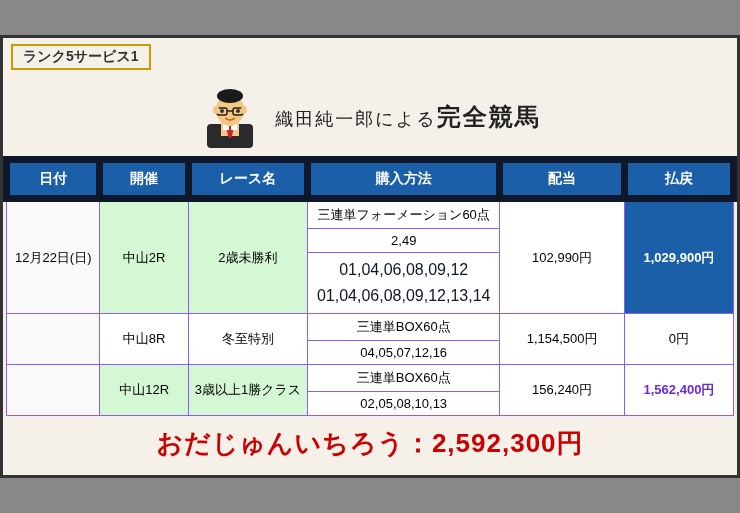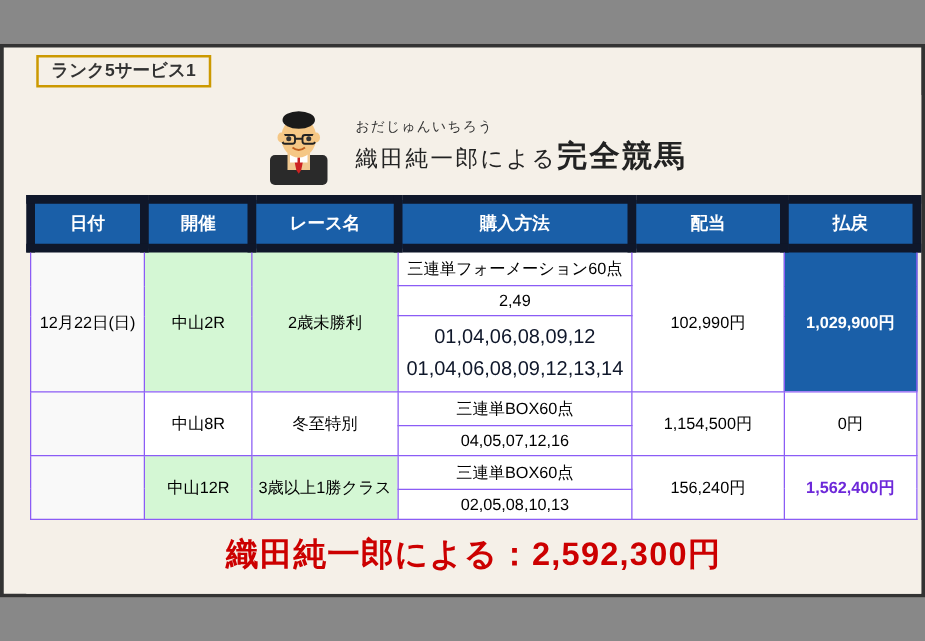--- a/index.html
+++ b/index.html
@@ -9,21 +9,20 @@
       justify-content: center;
       align-items: center;
       min-height: 513px;
       font-family: 'MS Gothic', 'Hiragino Sans', 'Yu Gothic', sans-serif;
     }
     .card {
       width: 740px;
       background: #f5f0e8;
       border: 3px solid #333;
       position: relative;
-      padding-left: 18px;
     }
     .title-bar {
       background: #f5f0e8;
       border: 2px solid #cc9900;
       display: inline-block;
       padding: 2px 10px;
       font-size: 14px;
       font-weight: bold;
       color: #333;
       margin: 6px 8px;
@@ -159,21 +158,20 @@
         <ellipse cx="23" cy="25" rx="2" ry="2" fill="#333"></ellipse>
         <ellipse cx="39" cy="25" rx="2" ry="2" fill="#333"></ellipse>
 
         <path d="M26 32 Q31 36 36 32" fill="none" stroke="#c06020" stroke-width="1.5"></path>
 
         <ellipse cx="17" cy="24" rx="3" ry="4" fill="#f5c785"></ellipse>
         <ellipse cx="45" cy="24" rx="3" ry="4" fill="#f5c785"></ellipse>
       </svg>
     </div>
     <div class="header-text-block">
-      <span class="furigana">おだじゅんいちろう</span>
       <div>
         <span class="main-title">
           <span style="font-size:18px;font-weight:normal;">織田純一郎による</span><span>完全競馬</span>
         </span>
       </div>
     </div>
   </div>
 
   <table>
     <thead>
@@ -226,15 +224,15 @@
         <td rowspan="2" class="col-payout">156,240円</td>
         <td rowspan="2" class="col-return cell-red">1,562,400円</td>
       </tr>
       <tr>
         <td class="col-purchase">02,05,08,10,13</td>
       </tr>
     </tbody>
   </table>
 
   <div class="footer-total">
-    <span>織田純一郎による：2,592,300円</span>
+    <span>おだじゅんいちろう：2,592,300円</span>
   </div>
 </div>
 
 </body></html>

